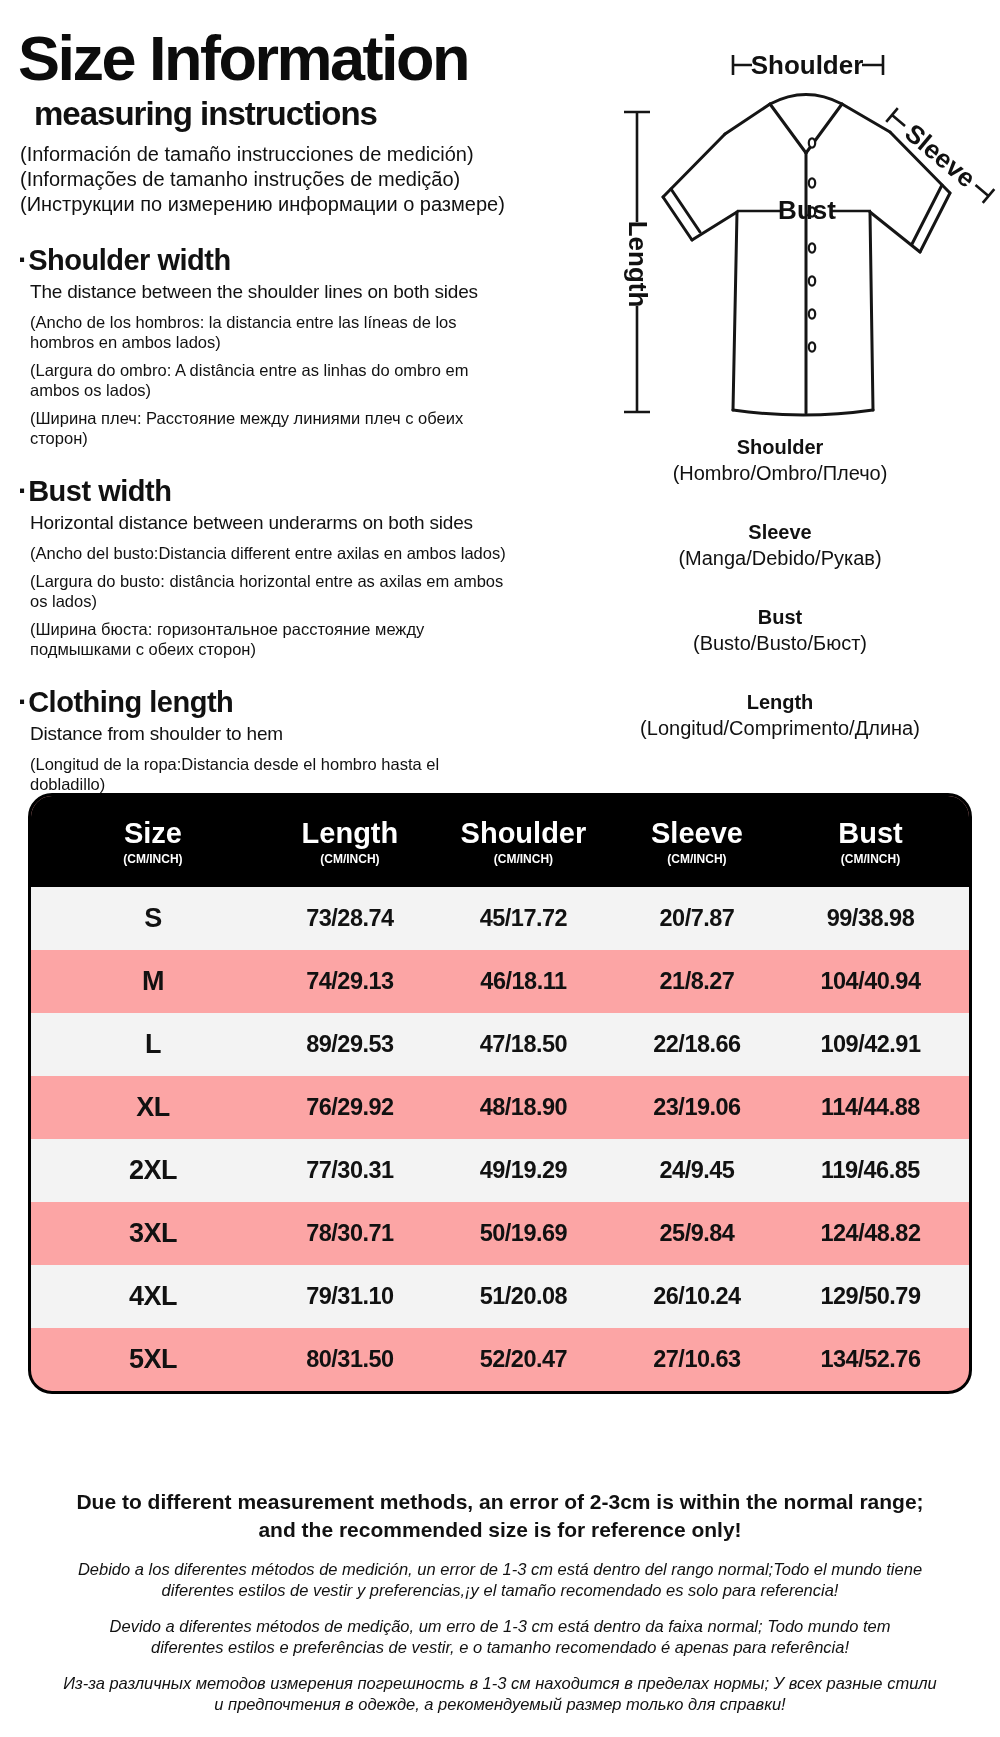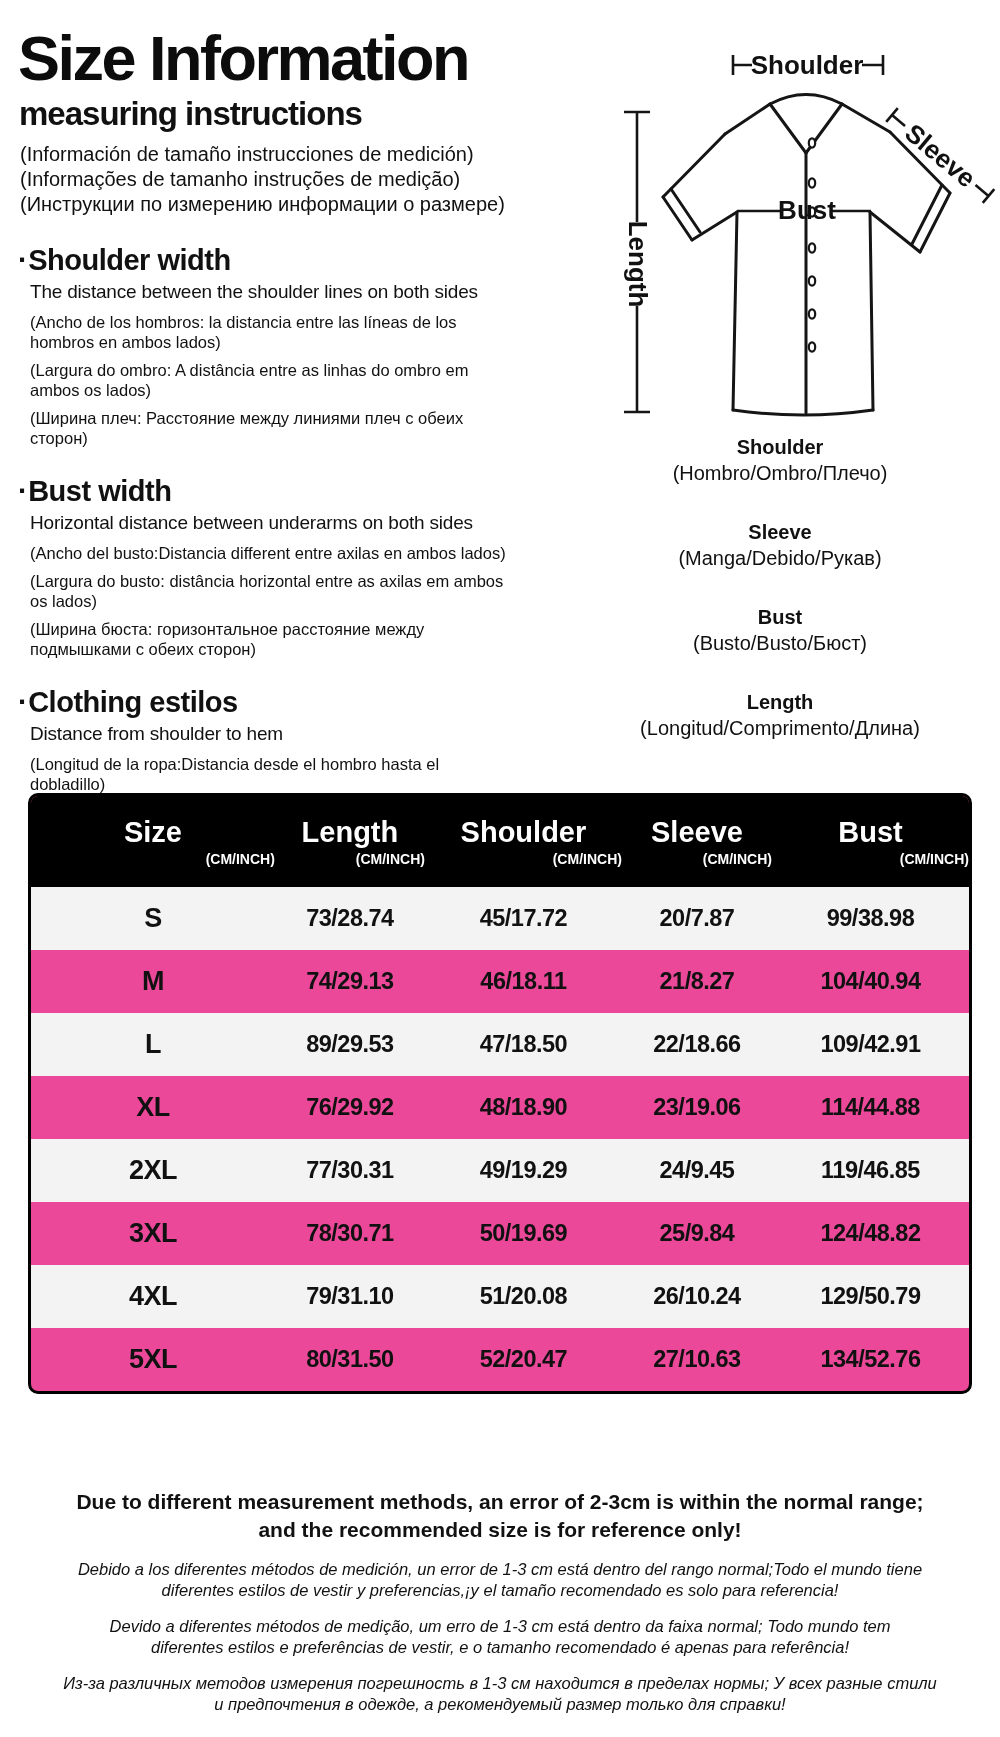--- a/index.html
+++ b/index.html
@@ -7,21 +7,21 @@
   .page {
     position: relative; width: 1000px; height: 1737px;
     background:#ffffff; color:#111; overflow:hidden;
     font-family:"Liberation Sans", sans-serif;
     padding-left:40px;
   }
 
   
   .left-col { position:absolute; left:18px; top:22px; width:535px; }
   .title { margin:0; font-size:63px; font-weight:bold; letter-spacing:-2.5px; line-height:72px; color:#0c0c0c; }
-  .subtitle { margin:2px 0 10px 1px; font-size:33px; font-weight:bold; letter-spacing:-1px; line-height:36px; }
+  .subtitle { margin:2px 0 10px 16px; font-size:33px; font-weight:bold; letter-spacing:-1px; line-height:36px; }
   .hdr-note { font-size:20px; line-height:25px; margin-left:2px; }
 
   .section { margin-top:27px; }
   .sec-head { font-size:29px; font-weight:bold; letter-spacing:-0.5px; line-height:33px; }
   .sec-bullet { display:inline-block; margin-right:1px; }
   .sec-desc { font-size:19px; letter-spacing:-0.2px; margin:3px 0 2px 12px; line-height:24px; }
   .sec-note { font-size:16.5px; line-height:20px; margin:8px 0 0 12px; max-width:482px; }
 
   
   .diagram { position:absolute; left:560px; top:0; width:440px; height:780px; }
@@ -31,27 +31,27 @@
   .btn { stroke:#151515; stroke-width:2.2; fill:#ffffff; }
   .svg-label { font-family:"Liberation Sans", sans-serif; font-size:26px; font-weight:600; fill:#111; }
   .legend { position:absolute; left:20px; top:434px; width:400px; text-align:center; }
   .legend-item { margin-bottom:33px; }
   .legend-term { font-size:20px; font-weight:bold; line-height:26px; }
   .legend-tr { font-size:20px; line-height:26px; }
 
   
   .size-table {
     position:absolute; left:28px; top:793px; width:944px;
-    border:3px solid #000; border-radius:10px; overflow:hidden; background:#ec4899;
+    border:3px solid #000; border-radius:24px; overflow:hidden; background:#fca5a5;
   }
   .tgrid { display:grid; grid-template-columns:26% 16% 21% 16% 21%; align-items:center; }
   .thead { background:#000; color:#fff; height:91px; }
   .th-cell { text-align:center; }
   .th-label { font-size:29px; font-weight:bold; line-height:31px; }
-  .th-unit { font-size:14px; font-weight:bold; margin-top:3px;text-align:right; }
+  .th-unit { font-size:12px; font-weight:bold; margin-top:3px; }
   .trow { height:63px; text-align:center; }
   .tbody .trow:nth-child(odd) { background:#f3f3f3; }
   .cell-size { font-size:27px; font-weight:bold; letter-spacing:-0.5px; }
   .cell-val { font-size:23.5px; font-weight:bold; letter-spacing:-0.5px; }
 
   
   .footer { position:absolute; left:0; top:1488px; width:1000px; text-align:center; }
   .f-en { font-size:21px; font-weight:bold; line-height:28px; }
   .f-block { margin-top:15px; font-size:16.5px; line-height:21px;font-style:italic; }
 </style>
@@ -79,21 +79,21 @@
 
     <div class="section">
       <div class="sec-head"><span class="sec-bullet">·</span><span>Bust width</span></div>
       <div class="sec-desc">Horizontal distance between underarms on both sides</div>
       <div class="sec-note">(Ancho del busto:Distancia different entre axilas en ambos lados)</div>
       <div class="sec-note">(Largura do busto: distância horizontal entre as axilas em ambos os lados)</div>
       <div class="sec-note">(Ширина бюста: горизонтальное расстояние между подмышками с обеих сторон)</div>
     </div>
 
     <div class="section">
-      <div class="sec-head"><span class="sec-bullet">·</span><span>Clothing estilos</span></div>
+      <div class="sec-head"><span class="sec-bullet">·</span><span>Clothing length</span></div>
       <div class="sec-desc">Distance from shoulder to hem</div>
       <div class="sec-note">(Longitud de la ropa:Distancia desde el hombro hasta el dobladillo)</div>
       <div class="sec-note">(Comprimento da roupa: Distância do ombro até a bainha)</div>
       <div class="sec-note">(Длина одежды: расстояние от плеча до края)</div>
     </div>
   </div>
 
   <div class="diagram">
     <svg class="shirt-svg" width="440" height="440" viewBox="0 0 440 440">
 

